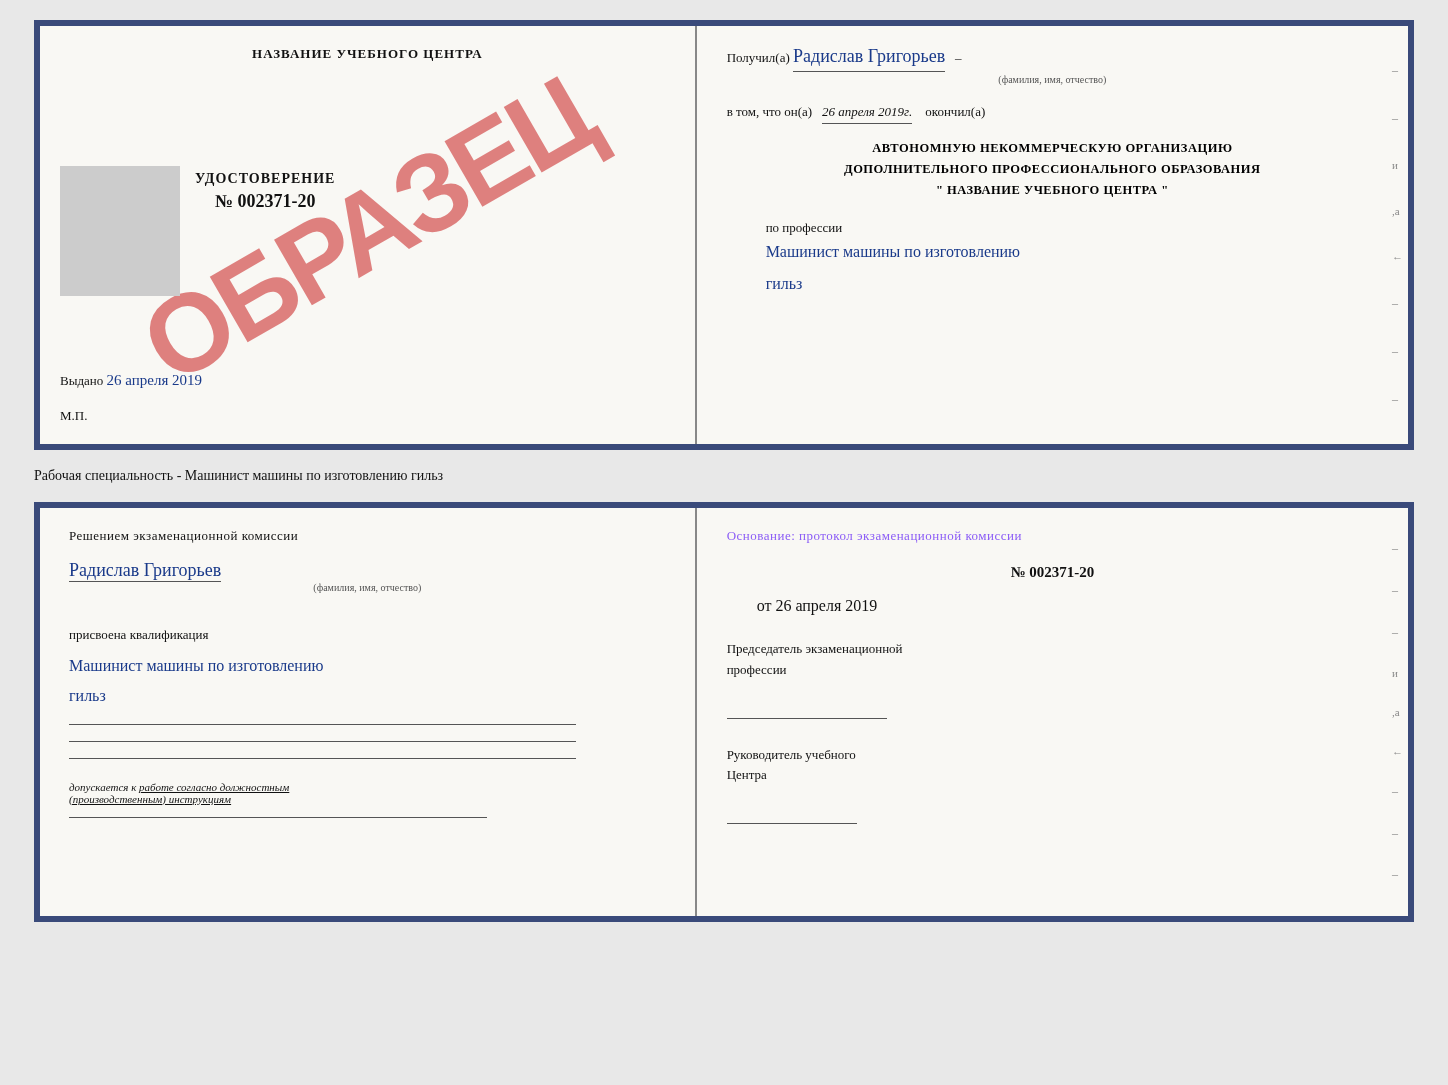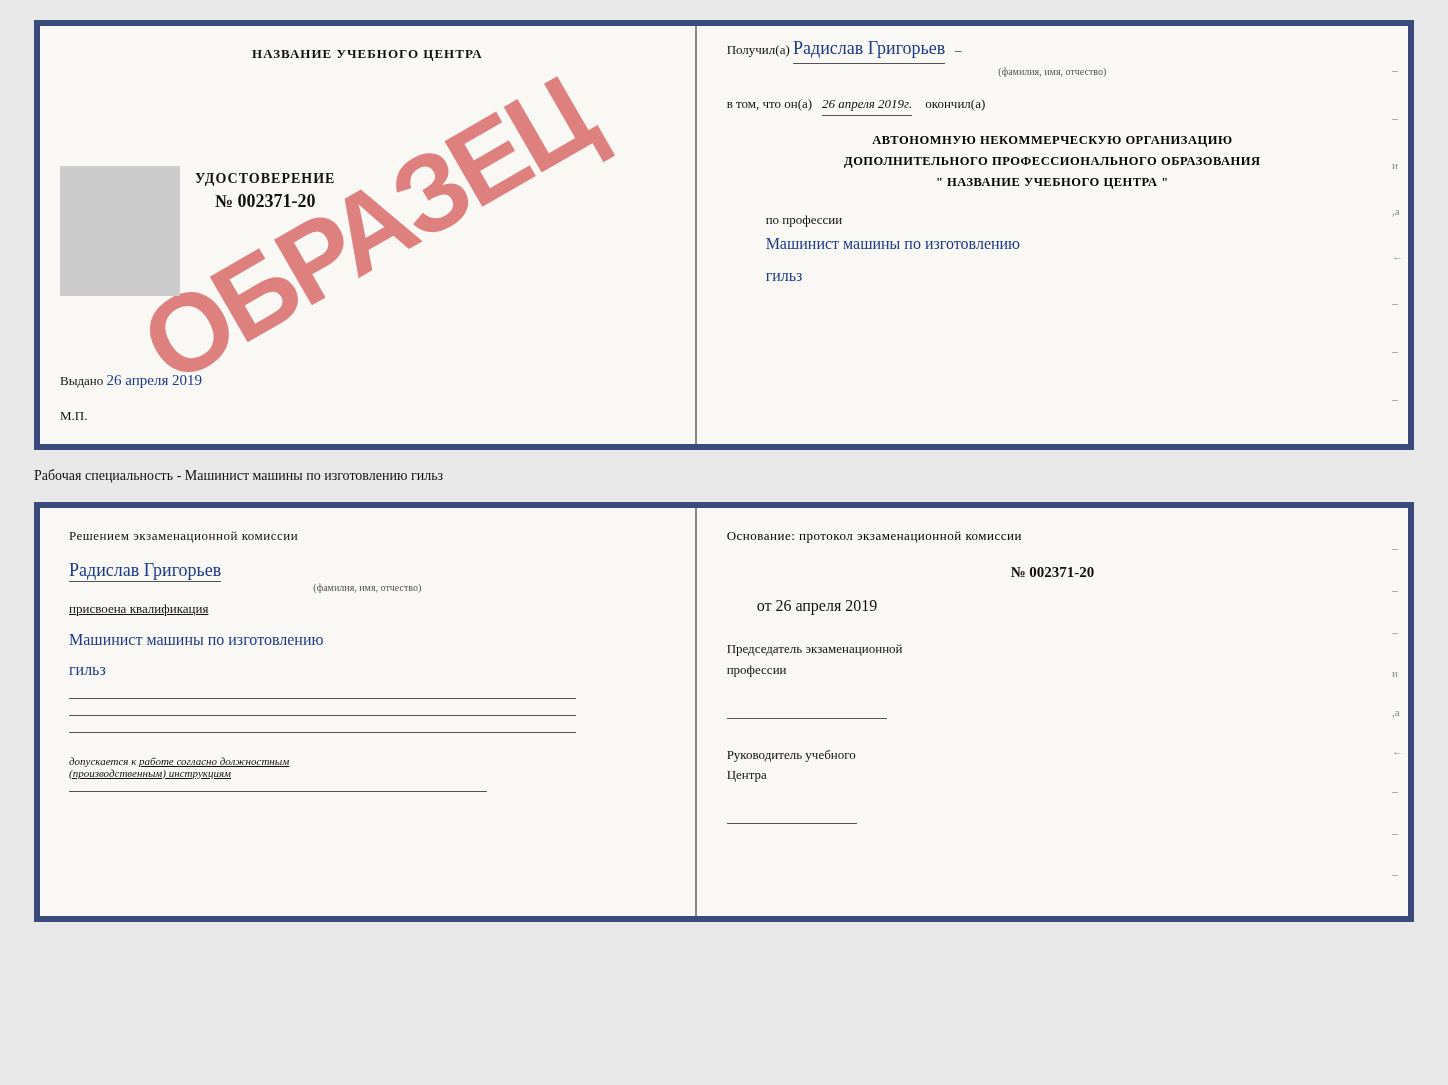--- a/index.html
+++ b/index.html
@@ -30,21 +30,21 @@
       width: 48%;
       border-right: 2px solid #888;
       padding: 20px 25px;
       position: relative;
       display: flex;
       flex-direction: column;
     }
 
     .doc-right {
       width: 52%;
-      padding: 8px 30px;
+      padding: 16px 30px;
       display: flex;
       flex-direction: column;
       gap: 14px;
       position: relative;
     }
 
     
     .edu-center-title {
       font-size: 13px;
       font-weight: bold;
@@ -228,22 +228,21 @@
     .name-sub {
       font-size: 10px;
       color: #555;
       display: block;
       text-align: center;
     }
 
     .qualification-label {
       font-size: 13px;
       color: #111;
-      margin-top: 0;
-      text-decoration: underline;
+      margin-top: 26px;
     }
 
     .qualification-hw {
       font-family: 'Segoe Script', 'Brush Script MT', cursive;
       font-size: 16px;
       color: #1a3a8a;
       line-height: 1.9;
       display: block;
     }
 
@@ -264,21 +263,21 @@
     .допускается-text .italic-underline {
       font-style: italic;
       text-decoration: underline;
       color: #111;
     }
 
     
     .foundation-label {
       font-size: 13px;
       letter-spacing: 0.5px;
-      color: #000000;
+      color: #8b5cf6;
     }
 
     .protocol-number {
       font-size: 15px;
       font-weight: bold;
       color: #111;
       text-align: center;
       margin-top: 8px;
     }
 

